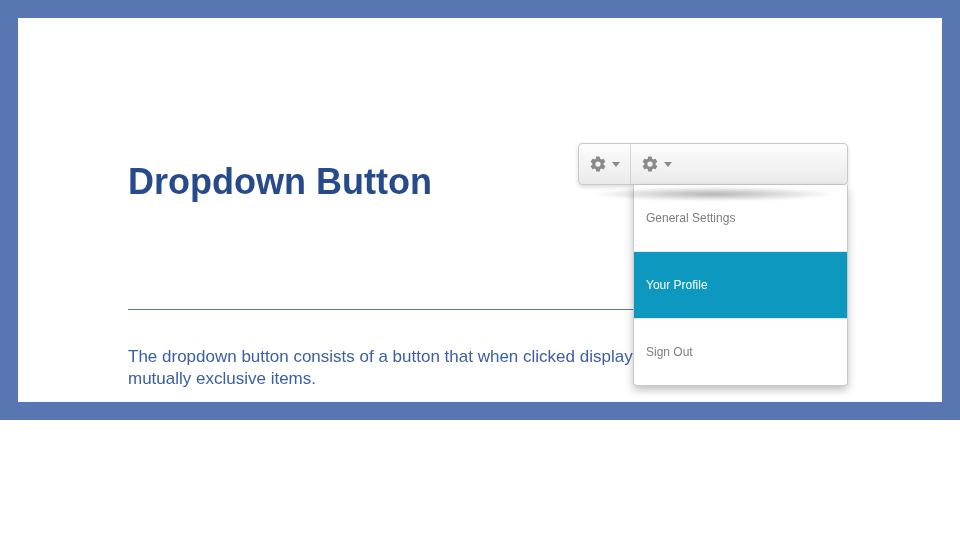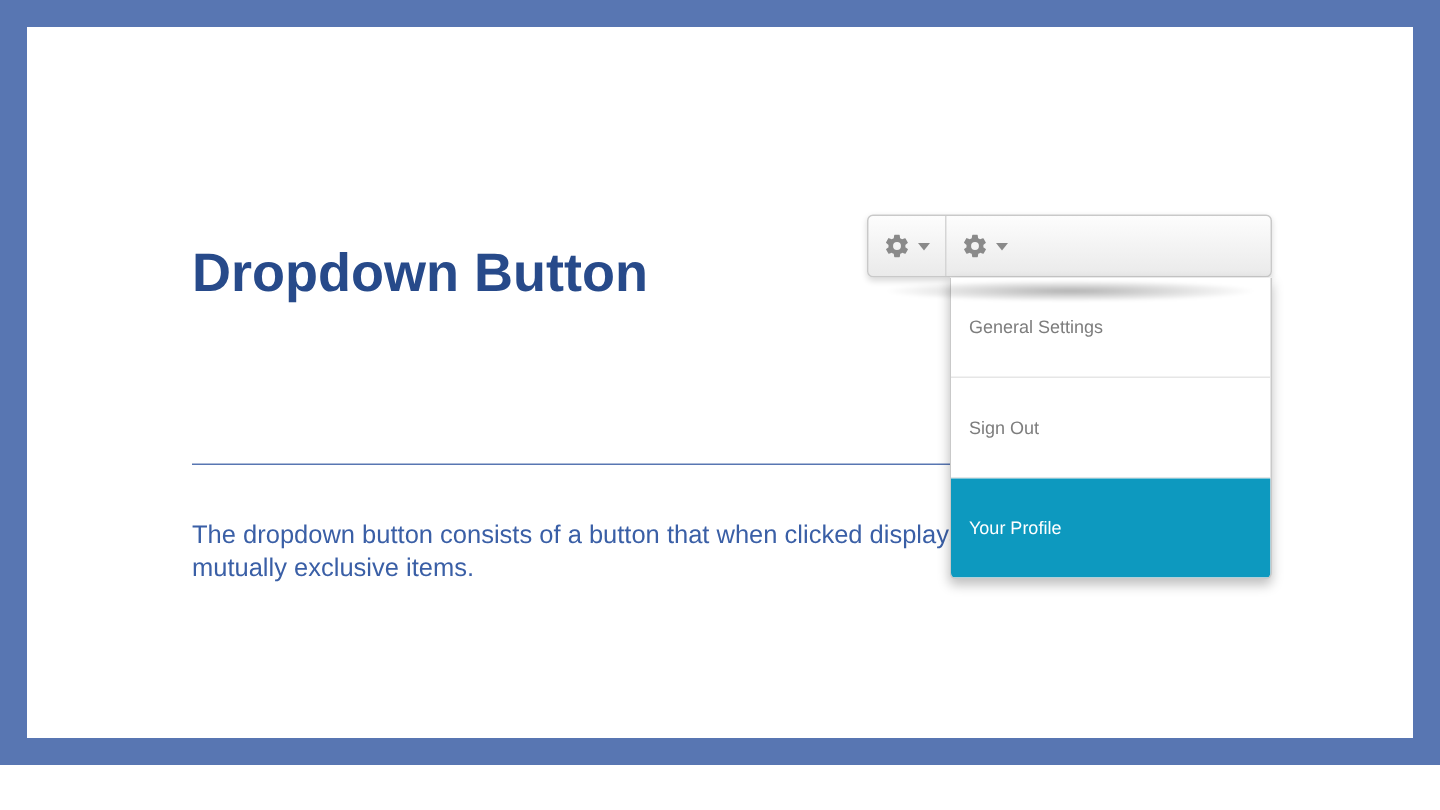--- a/index.html
+++ b/index.html
@@ -5,21 +5,21 @@
     * { box-sizing: border-box; margin: 0; padding: 0; }
     body {
       width: 960px;
       height: 540px;
       background: #fff;
       font-family: Arial, Helvetica, sans-serif;
       overflow: hidden;
     }
     .frame {
       width: 960px;
-      height: 510px;
+      height: 420px;
       border: 18px solid #5876b2;
       background: #fff;
       position: relative;
     }
     .content {
       position: absolute;
       left: 110px;
       top: 125px;
       width: 720px;
     }
@@ -134,22 +134,22 @@
               <svg width="18" height="18" viewBox="0 0 24 24">
                   <path fill="#8a8a8a" d="M19.4 13a7.6 7.6 0 0 0 .1-1 7.6 7.6 0 0 0-.1-1l2.1-1.6a.5.5 0 0 0 .1-.6l-2-3.5a.5.5 0 0 0-.6-.2l-2.5 1a7.3 7.3 0 0 0-1.7-1l-.4-2.6A.5.5 0 0 0 14 2h-4a.5.5 0 0 0-.5.4l-.4 2.6a7.3 7.3 0 0 0-1.7 1l-2.5-1a.5.5 0 0 0-.6.2l-2 3.5a.5.5 0 0 0 .1.6L4.5 11a7.6 7.6 0 0 0-.1 1 7.6 7.6 0 0 0 .1 1l-2.1 1.6a.5.5 0 0 0-.1.6l2 3.5a.5.5 0 0 0 .6.2l2.5-1a7.3 7.3 0 0 0 1.7 1l.4 2.6a.5.5 0 0 0 .5.4h4a.5.5 0 0 0 .5-.4l.4-2.6a7.3 7.3 0 0 0 1.7-1l2.5 1a.5.5 0 0 0 .6-.2l2-3.5a.5.5 0 0 0-.1-.6ZM12 15.5A3.5 3.5 0 1 1 15.5 12 3.5 3.5 0 0 1 12 15.5Z"></path>
                 </svg>
             </span>
             <span class="caret"></span>
           </div>
         </div>
 
         <div class="menu">
           <div class="menu-item">General Settings</div>
+          <div class="menu-item active">Your Profile</div>
           <div class="menu-item">Sign Out</div>
-          <div class="menu-item active">Your Profile</div>
         </div>
 
         <div class="bottom-shadow"></div>
       </div>
     </div>
 
     <hr class="divider">
 
     <p class="desc">The dropdown button consists of a button that when clicked displays a drop-down list of mutually exclusive items.</p>
 

